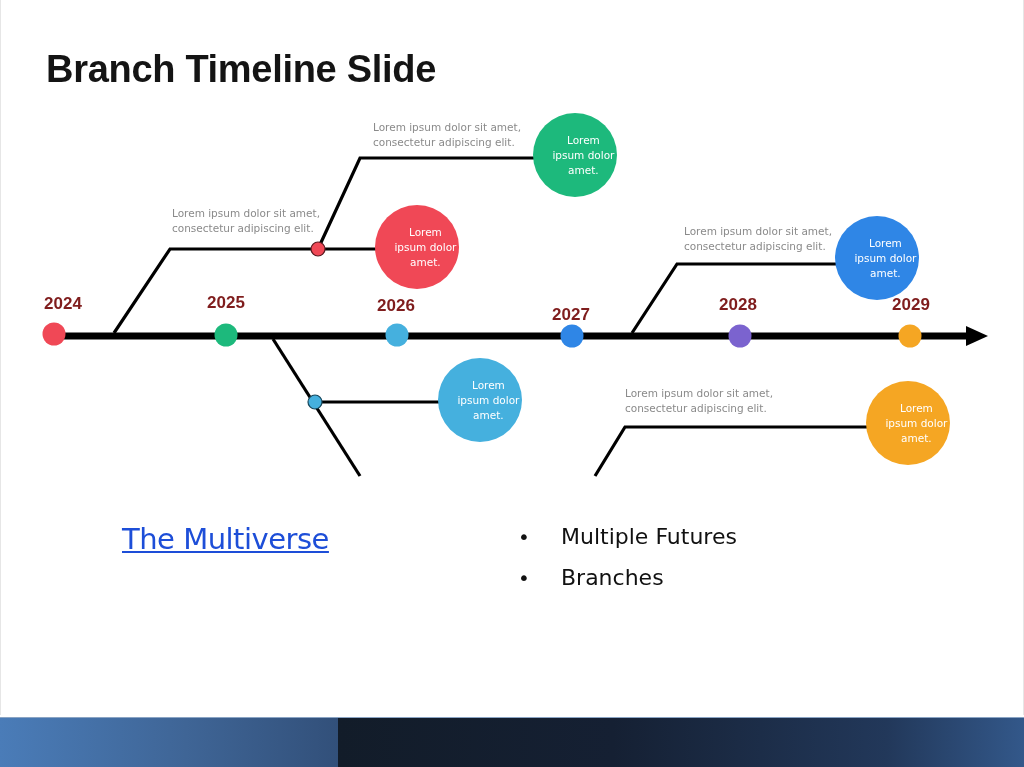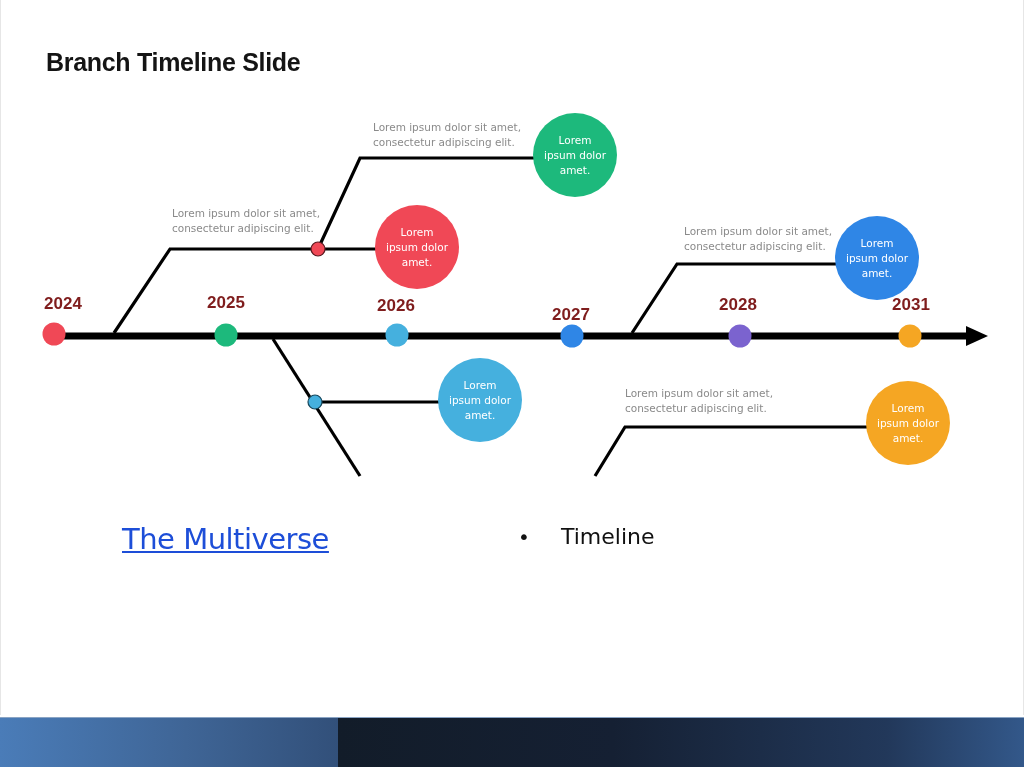--- a/index.html
+++ b/index.html
@@ -8,35 +8,35 @@
     background: #ffffff;
     font-family: "Liberation Sans", sans-serif;
   }
   .slide-border {
     position: absolute; left: 0; top: 0; width: 1022px; height: 715px;
     border-left: 1px solid #e6e6e6; border-right: 1px solid #e6e6e6;
   }
   .embedded-title {
     position: absolute; left: 46px; top: 48px;
     font-family: "Liberation Sans", sans-serif; font-weight: bold;
-    font-size: 25px; color: #141414; letter-spacing: -0.3px;
+    font-size: 38px; color: #141414; letter-spacing: -0.3px;
   }
   svg.timeline { position: absolute; left: 0; top: 0; }
   .year {
     position: absolute; font-family: "Liberation Sans", sans-serif;
     font-weight: bold; font-size: 17px; color: #7f1d1d;
     transform: translateX(-50%);
   }
   .desc {
     position: absolute; font-family: "DejaVu Sans", sans-serif;
     font-size: 10.5px; line-height: 15px; color: #8a8a8a; white-space: nowrap;
   }
   .bubble {
     position: absolute; border-radius: 50%;
-    display: flex; align-items: center; justify-content: center;
+    display: flex; align-items: center; justify-content: flex-end;
     text-align: center; color: #ffffff;
     font-family: "DejaVu Sans", sans-serif; font-size: 10.5px; line-height: 15px;
   }
   .bubble span { display: block; width: 80%; }
   .slide-title {
     position: absolute; left: 122px; top: 522px;
     font-family: "DejaVu Sans", sans-serif; font-size: 29px; color: #1d4ed8;
     letter-spacing: -0.5px;
     text-decoration: underline;
   }
@@ -96,21 +96,21 @@
   <circle cx="572" cy="336" r="11.5" fill="#2f86e6"></circle>
   <circle cx="740" cy="336" r="11.5" fill="#7b63cf"></circle>
   <circle cx="910" cy="336" r="11.5" fill="#f5a623"></circle>
 </svg>
 
 <div class="year" style="left:63px; top:294px;">2024</div>
 <div class="year" style="left:226px; top:293px;">2025</div>
 <div class="year" style="left:396px; top:296px;">2026</div>
 <div class="year" style="left:571px; top:305px;">2027</div>
 <div class="year" style="left:738px; top:295px;">2028</div>
-<div class="year" style="left:911px; top:295px;">2031</div>
+<div class="year" style="left:911px; top:295px;">2029</div>
 
 <div class="desc" style="left:373px; top:120px;">
   <div>Lorem ipsum dolor sit amet,</div>
   <div>consectetur adipiscing elit.</div>
 </div>
 <div class="desc" style="left:172px; top:206px;">
   <div>Lorem ipsum dolor sit amet,</div>
   <div>consectetur adipiscing elit.</div>
 </div>
 <div class="desc" style="left:684px; top:224px;">
@@ -133,19 +133,20 @@
 </div>
 <div class="bubble" style="left:438px; top:358px; width:84px; height:84px; background:#45b0de;">
   <span>Lorem ipsum dolor amet.</span>
 </div>
 <div class="bubble" style="left:866px; top:381px; width:84px; height:84px; background:#f5a623;">
   <span>Lorem ipsum dolor amet.</span>
 </div>
 
 <div class="slide-title">The Multiverse</div>
 <ul class="bullets">
-  <li>Timeline</li>
+  <li>Multiple Futures</li>
+  <li>Branches</li>
 </ul>
 
 <div class="footer-band">
   <div class="footer-left"></div>
   <div class="footer-right"></div>
 </div>
 
 </body></html>

